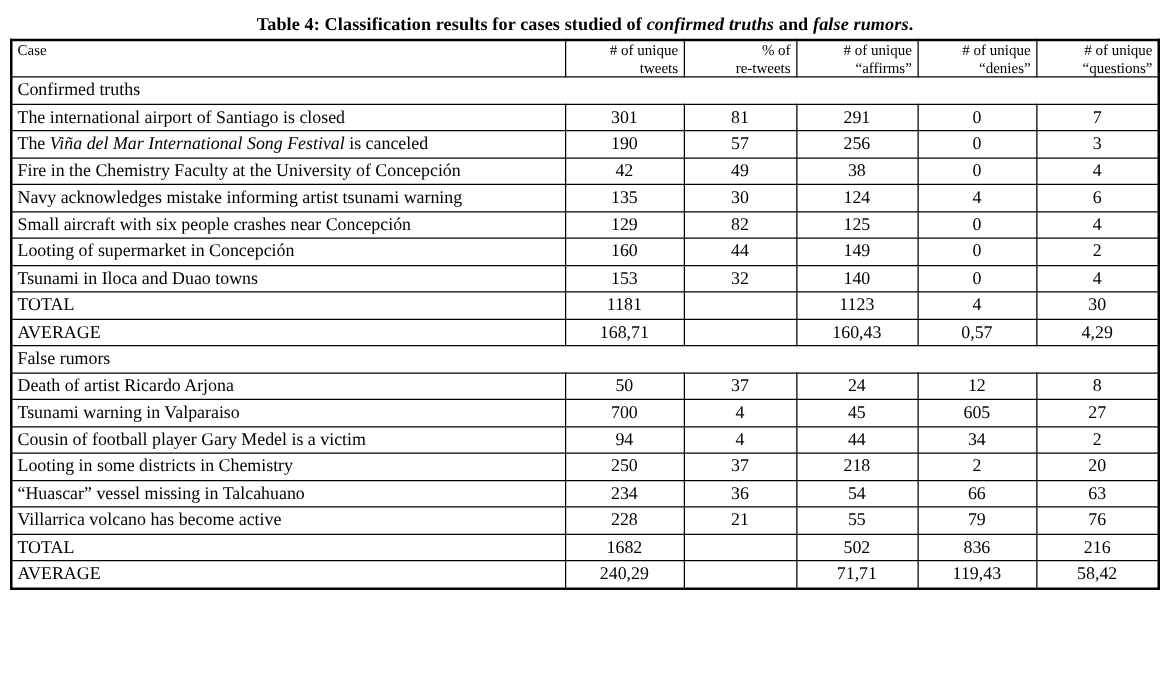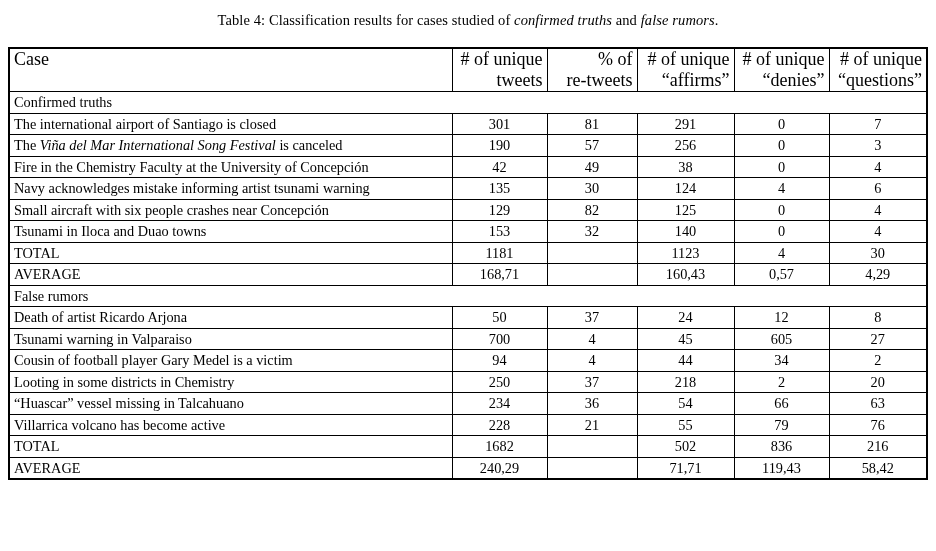--- a/index.html
+++ b/index.html
@@ -17,23 +17,23 @@
   .page {
     width: 936px;
     height: 551px;
     position: relative;
     box-sizing: border-box;
     padding: 0;
   }
   .caption {
     text-align: center;
     font-size: 14.5px;
-    font-weight: normal;
+    font-weight: bold;
     padding-top: 12px;
-    padding-bottom: 18px;
+    padding-bottom: 2px;
     letter-spacing: 0.1px;
   }
   .caption .it {
     font-style: italic;
   }
   table.tbl {
     border-collapse: collapse;
     width: 918px;
     margin: 0 auto;
     table-layout: fixed;
@@ -53,21 +53,21 @@
     text-align: left;
     padding-left: 6px;
   }
   .num {
     text-align: center;
   }
   thead th {
     vertical-align: top;
     height: 21px;
     line-height: 1.18;
-    font-size: 18px;
+    font-size: 12px;
     padding-top: 2px;
   }
   thead th.case-col {
     vertical-align: top;
   }
   .hdr-two-line {
     display: block;
     text-align: right;
   }
   tbody tr {
@@ -183,20 +183,28 @@
         </tr>
         <tr>
           <td class="case-col">Small aircraft with six people crashes near Concepción</td>
           <td class="num">129</td>
           <td class="num">82</td>
           <td class="num">125</td>
           <td class="num">0</td>
           <td class="num">4</td>
         </tr>
         <tr>
+          <td class="case-col">Looting of supermarket in Concepción</td>
+          <td class="num">160</td>
+          <td class="num">44</td>
+          <td class="num">149</td>
+          <td class="num">0</td>
+          <td class="num">2</td>
+        </tr>
+        <tr>
           <td class="case-col">Tsunami in Iloca and Duao towns</td>
           <td class="num">153</td>
           <td class="num">32</td>
           <td class="num">140</td>
           <td class="num">0</td>
           <td class="num">4</td>
         </tr>
         <tr class="thick-top">
           <td class="case-col">TOTAL</td>
           <td class="num">1181</td>

